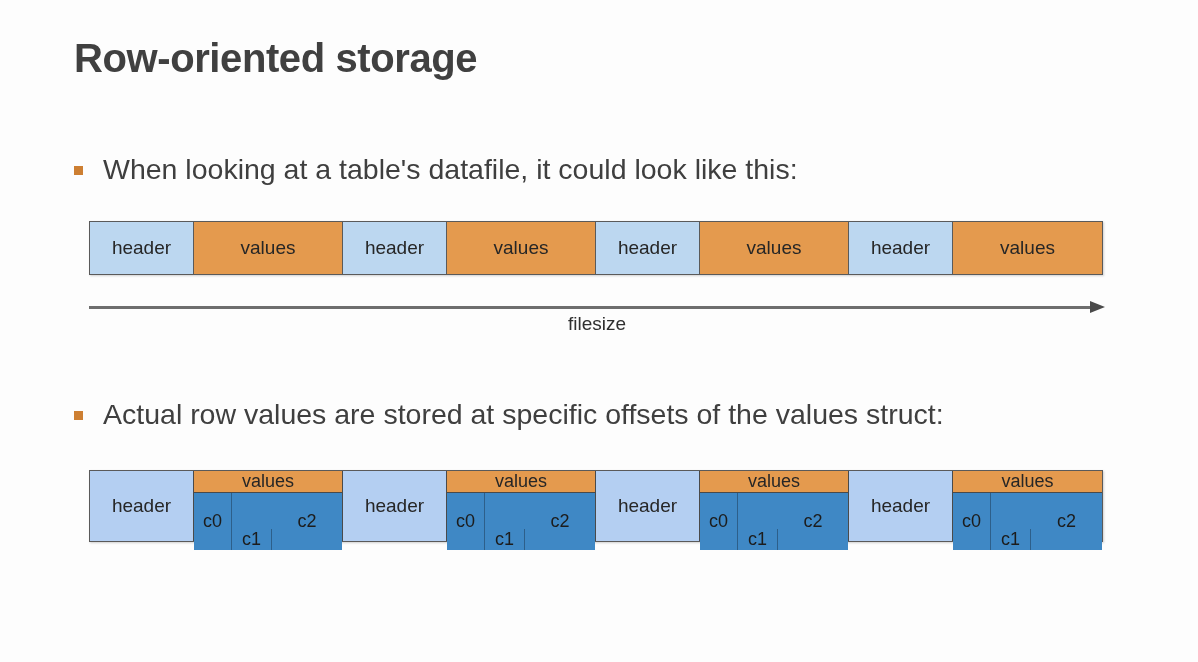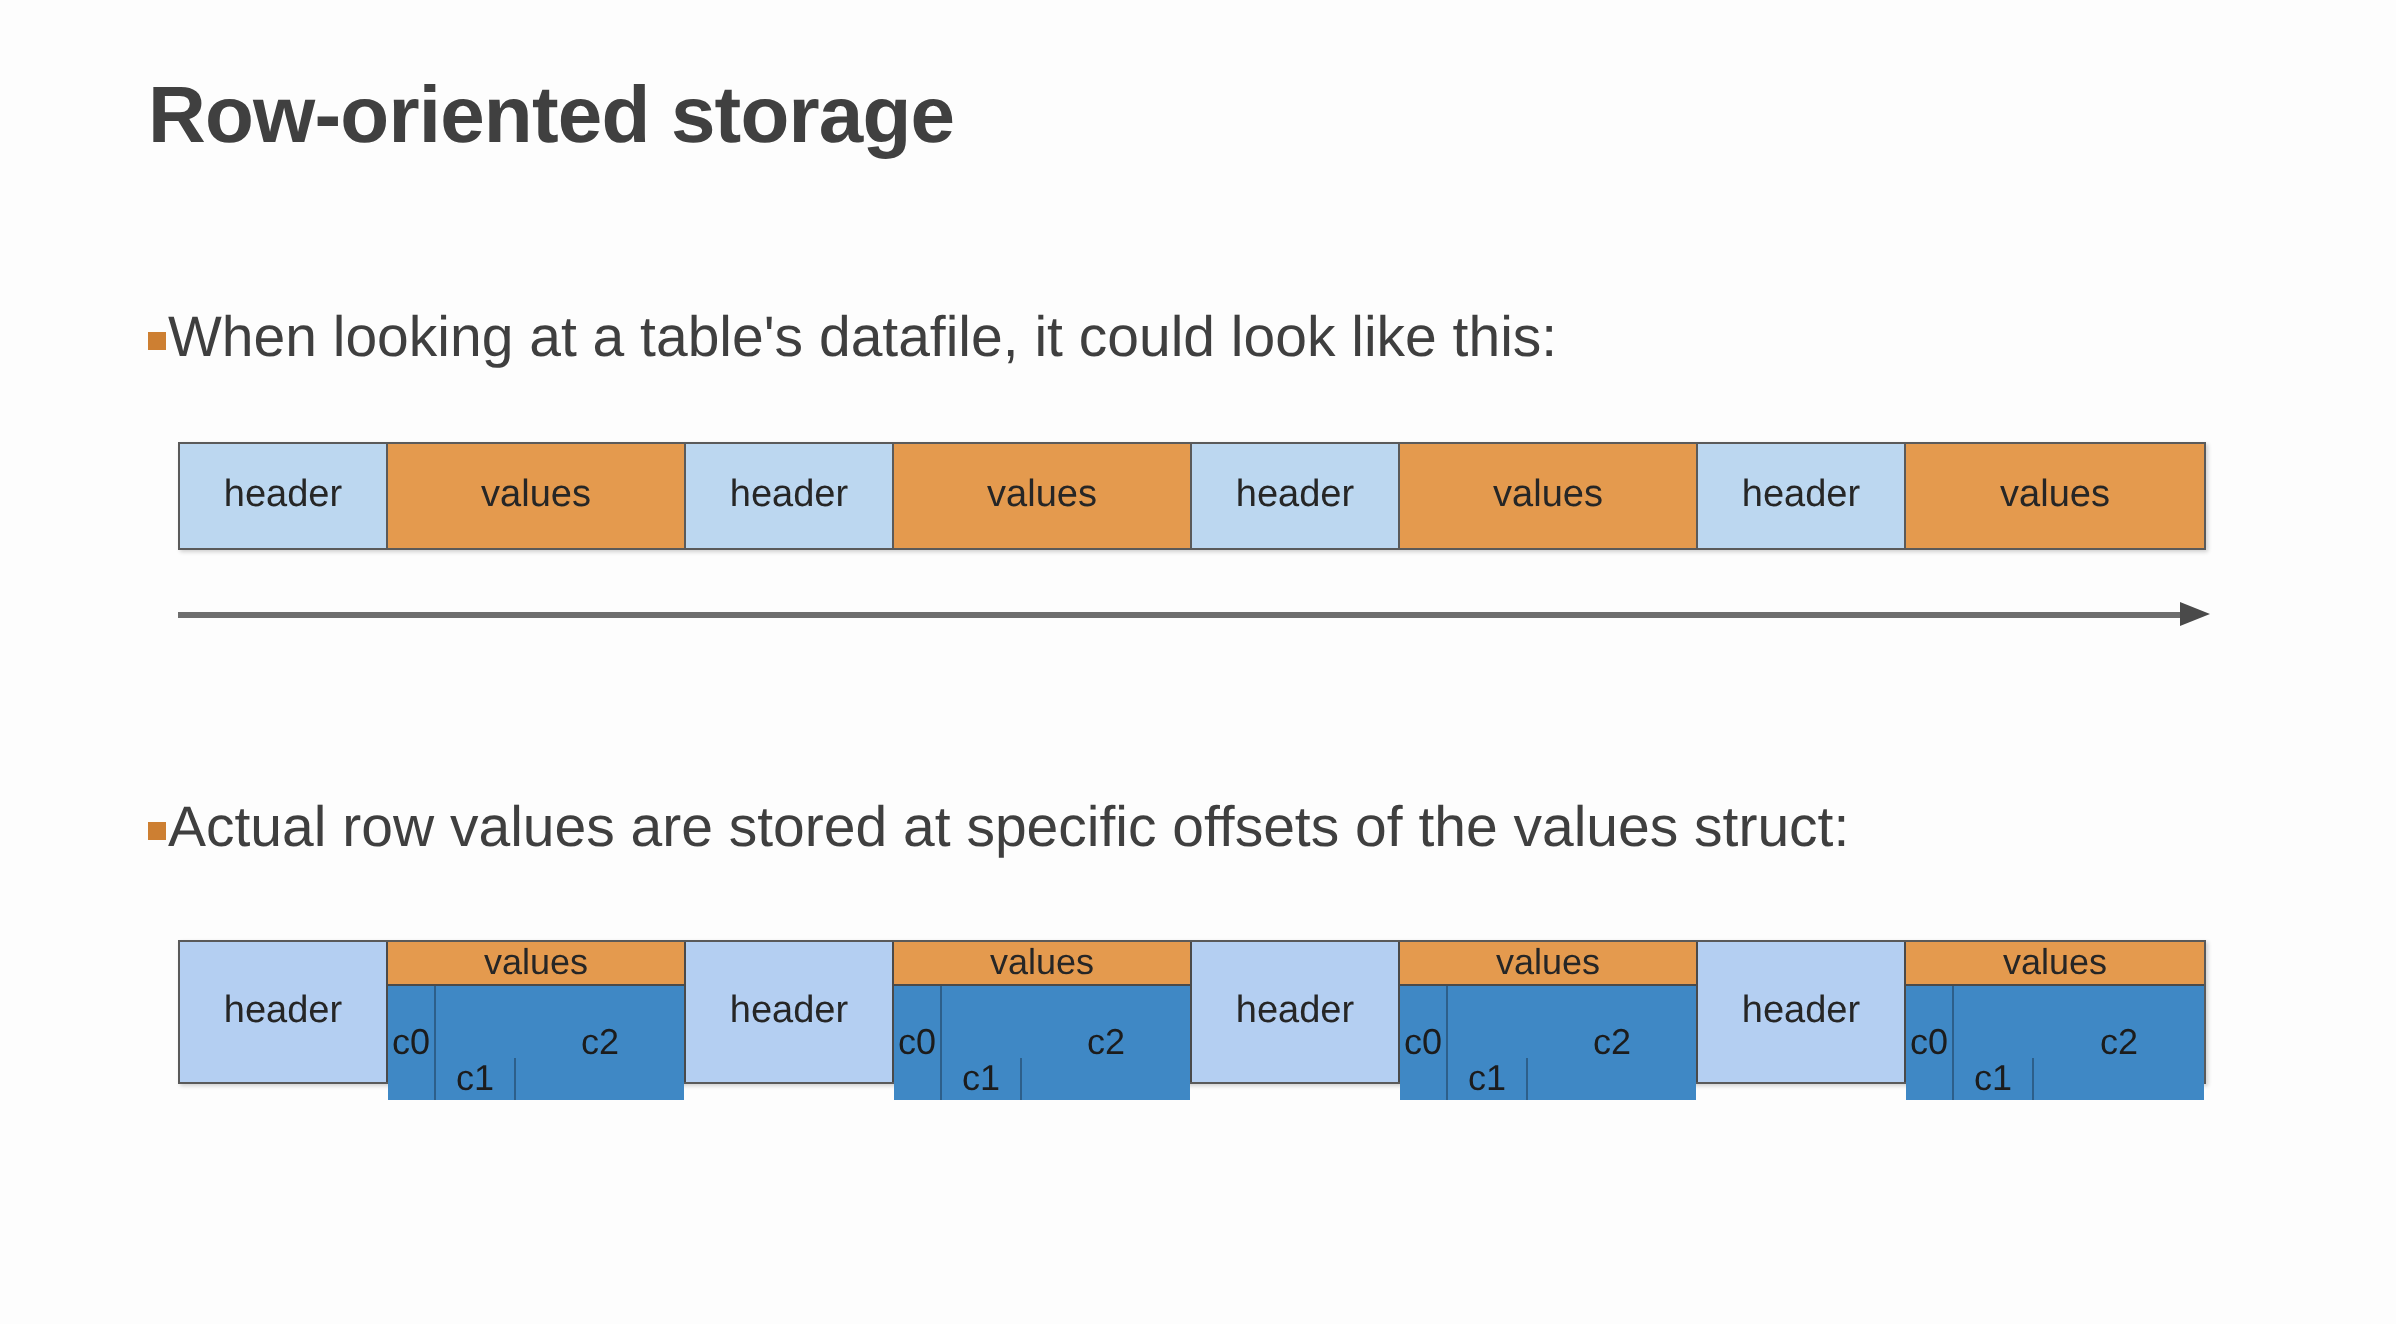--- a/index.html
+++ b/index.html
@@ -32,21 +32,21 @@
     letter-spacing: -0.4px;
     color: #404040;
     white-space: nowrap;
   }
 
   
   .bullet-line {
     position: absolute;
     display: flex;
     align-items: flex-start;
-    gap: 1px;
+    gap: 20px;
     white-space: nowrap;
   }
   .bullet-mark {
     width: 9px;
     height: 9px;
     background: #cd7f32;
     margin-top: 13px;
     flex: 0 0 auto;
   }
   .bullet-text {
@@ -168,21 +168,21 @@
   .d2-col {
     display: flex;
     align-items: center;
     justify-content: center;
     font-size: 18px;
     color: #1c1c1c;
     border-right: 1px solid #2d5f8a;
     box-sizing: border-box;
   }
   .d2-col:last-child { border-right: none; }
-  .d2-col.c0 { width: 24px; }
+  .d2-col.c0 { width: 38px; }
   .d2-col.c1 { width: 40px; margin-top: 36px; }
   .d2-col.c2 { flex: 1; }
 </style>
 </head>
 <body>
 
 <div class="slide">
 
   <div class="slide-title">Row-oriented storage</div>
 
@@ -199,20 +199,21 @@
     <div class="d1-cell d1-header">header</div>
     <div class="d1-cell d1-values">values</div>
     <div class="d1-cell d1-header">header</div>
     <div class="d1-cell d1-values">values</div>
   </div>
 
   <div class="arrow-wrap">
     <div class="arrow-line"></div>
     <div class="arrow-head"></div>
   </div>
+  <div class="arrow-label">filesize</div>
 
   <div class="bullet-line" id="bullet-2">
     <span class="bullet-mark"></span>
     <span class="bullet-text">Actual row values are stored at specific offsets of the values struct:</span>
   </div>
 
   <div class="diagram2">
 
     <div class="d2-header">header</div>
     <div class="d2-group">

